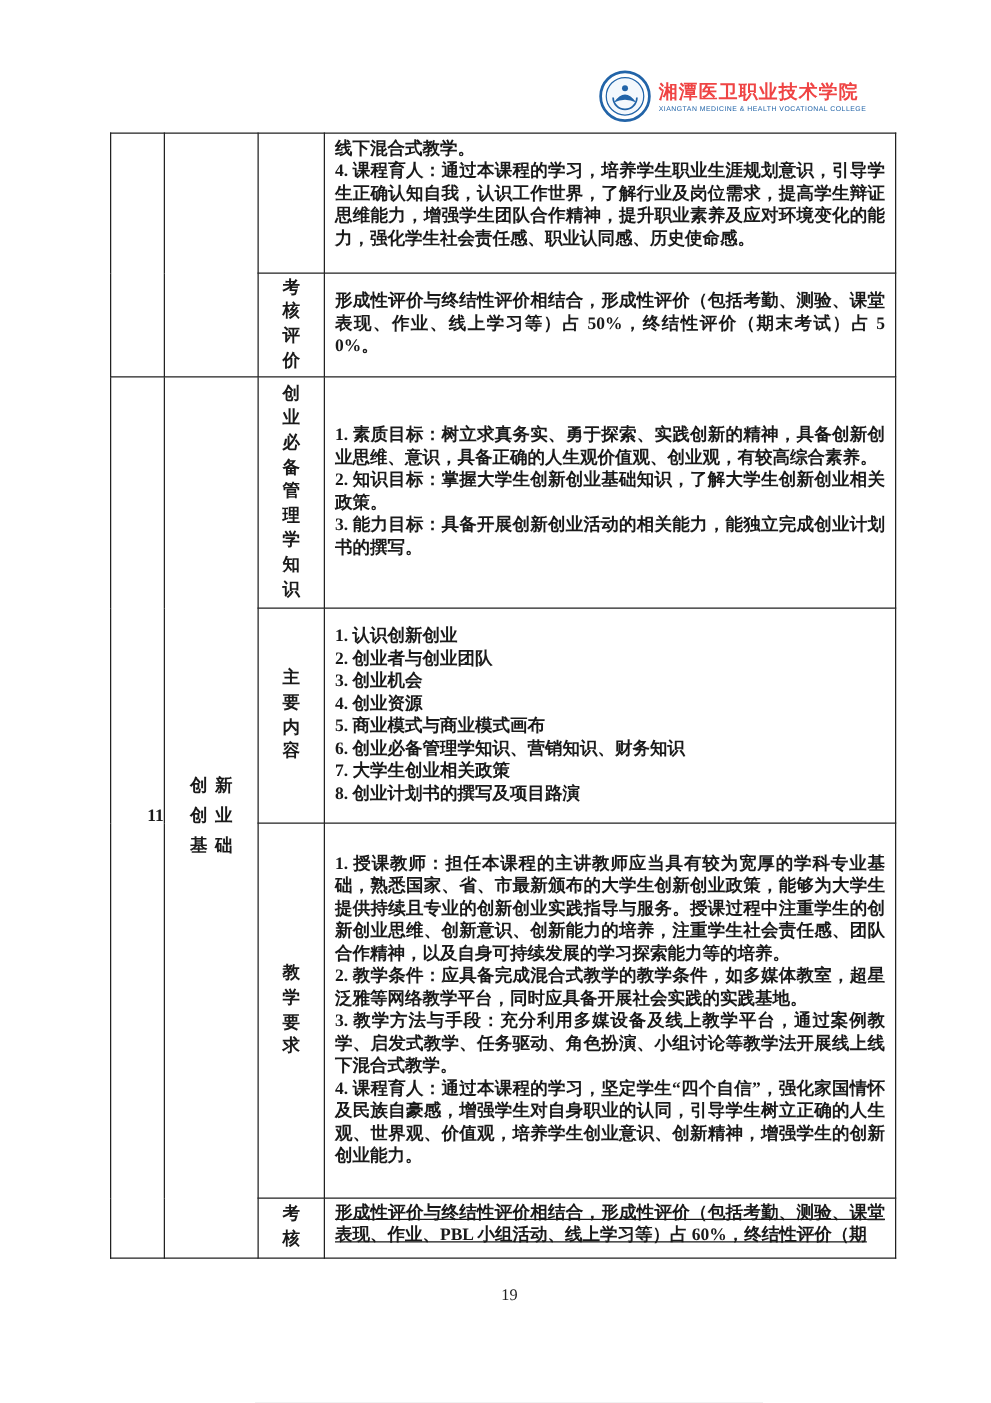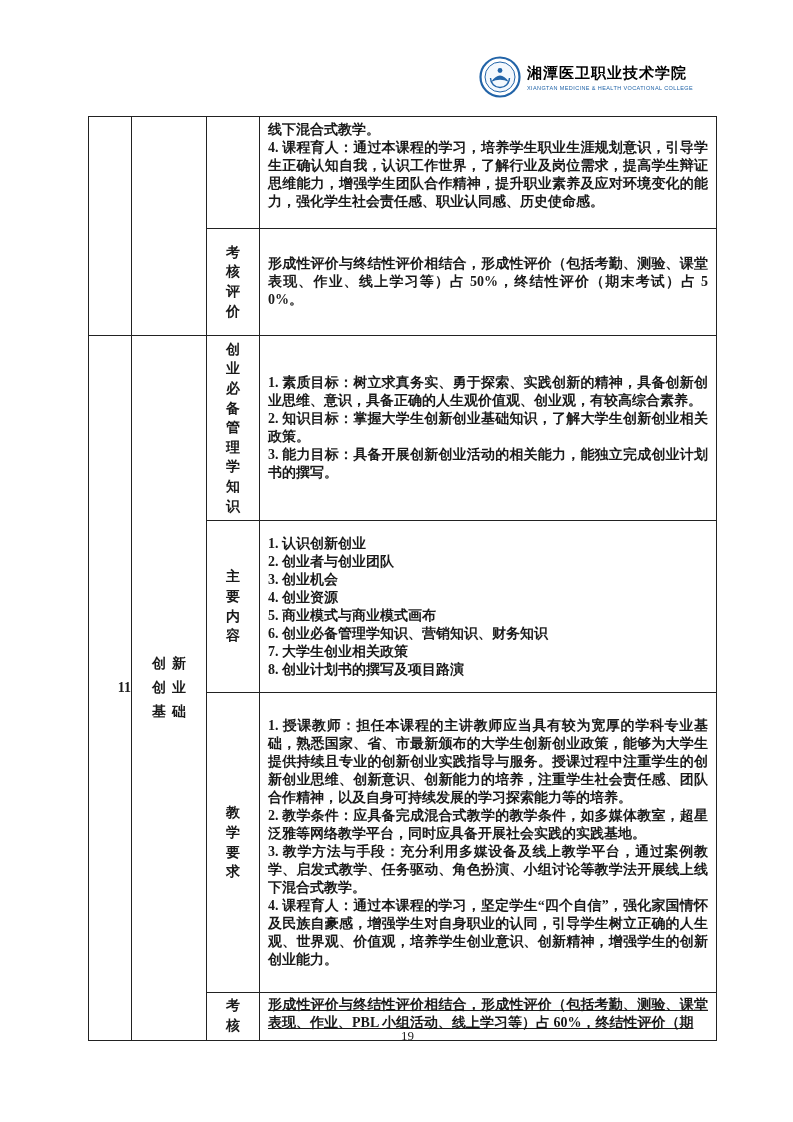--- a/index.html
+++ b/index.html
@@ -19,61 +19,61 @@
     position: absolute;
     top: 56px;
     right: 100px;
     display: flex;
     align-items: center;
     gap: 6px;
   }
   .logo-emblem { flex: 0 0 auto; }
   .logo-text { display: flex; flex-direction: column; }
   .logo-zh {
-    color: #000000;
+    color: #ef4444;
     font-size: 15px;
     font-weight: bold;
     letter-spacing: 1px;
     white-space: nowrap;
     font-family: "Liberation Serif", "DejaVu Serif", serif;
   }
   .logo-en {
     color: #2264a8;
     font-size: 5.5px;
     letter-spacing: 0.4px;
     white-space: nowrap;
     margin-top: 2px;
     font-family: "Liberation Sans", "DejaVu Sans", sans-serif;
   }
 
   
   .doc-table {
     position: absolute;
     left: 88px;
-    top: 116px;
+    top: 106px;
     width: 628px;
     border-collapse: collapse;
     table-layout: fixed;
   }
   .doc-table td {
     border: 1px solid #222;
     padding: 0;
     vertical-align: middle;
     font-size: 14px;
     font-weight: 600;
   }
   .cell-content {
     padding: 2px 8px;
     text-align: justify;
     white-space: pre-line;
     line-height: 18px;
     word-break: break-all;
   }
   .r-a { height: 112px; }
-  .r-b { height: 107px; }
+  .r-b { height: 83px; }
   .r-c { height: 185px; }
   .r-d { height: 172px; }
   .r-e { height: 300px; }
   .r-f { height: 48px; }
   .r-a td, .r-f td { vertical-align: top; }
   .r-a .cell-content { padding-top: 4px; }
   .r-f .cell-content { padding-top: 3px; text-decoration: underline; }
 
   .v-label {
     width: 16px;

